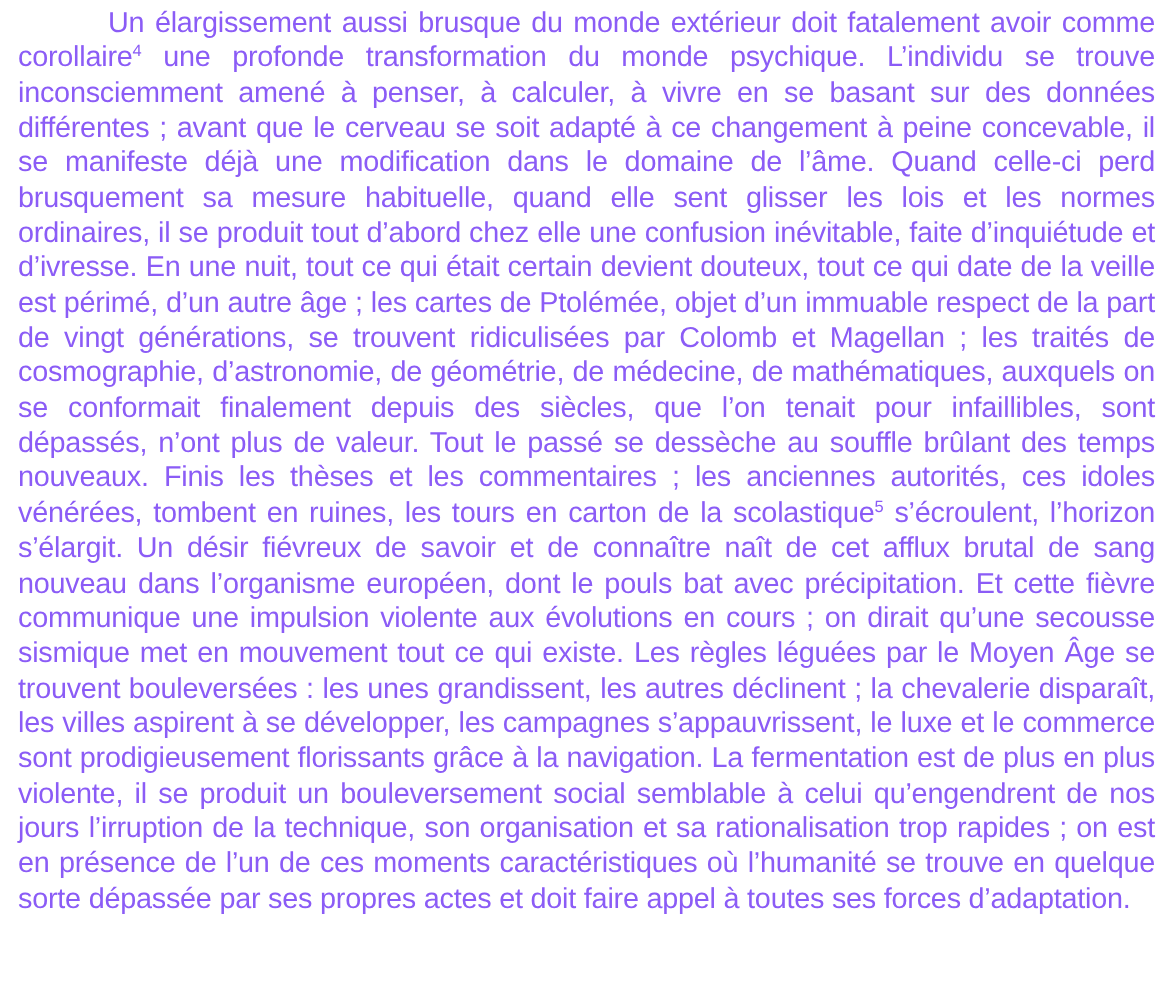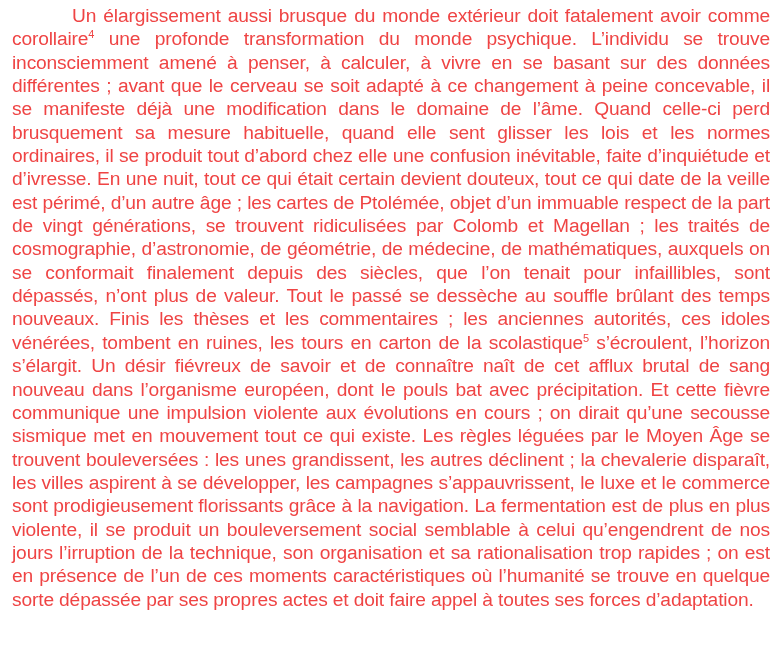--- a/index.html
+++ b/index.html
@@ -17,21 +17,21 @@
     position: absolute;
     left: 12px;
     top: 4px;
     width: 758px;
   }
   .para {
     margin: 0;
     font-family: "Liberation Sans", sans-serif;
     font-size: 19.2px;
     line-height: 23.35px;
-    color: #ef4444;
+    color: #8b5cf6;
     text-align: justify;
     text-indent: 60px;
     letter-spacing: -0.15px;
   }
   .para sup {
     font-size: 11px;
     line-height: 0;
     vertical-align: 7px;
   }
 </style>

